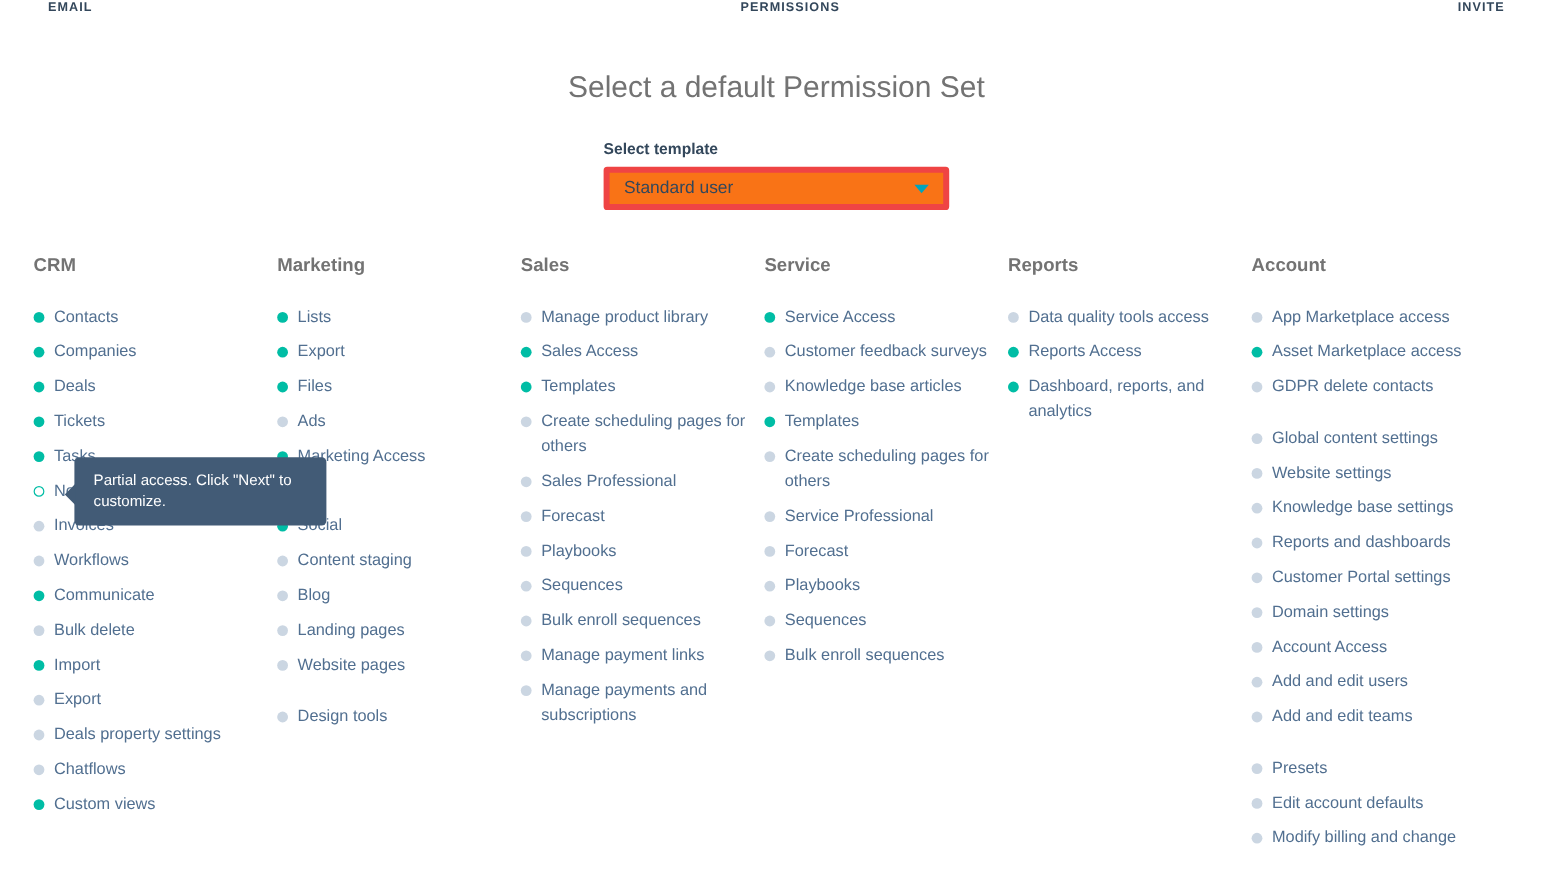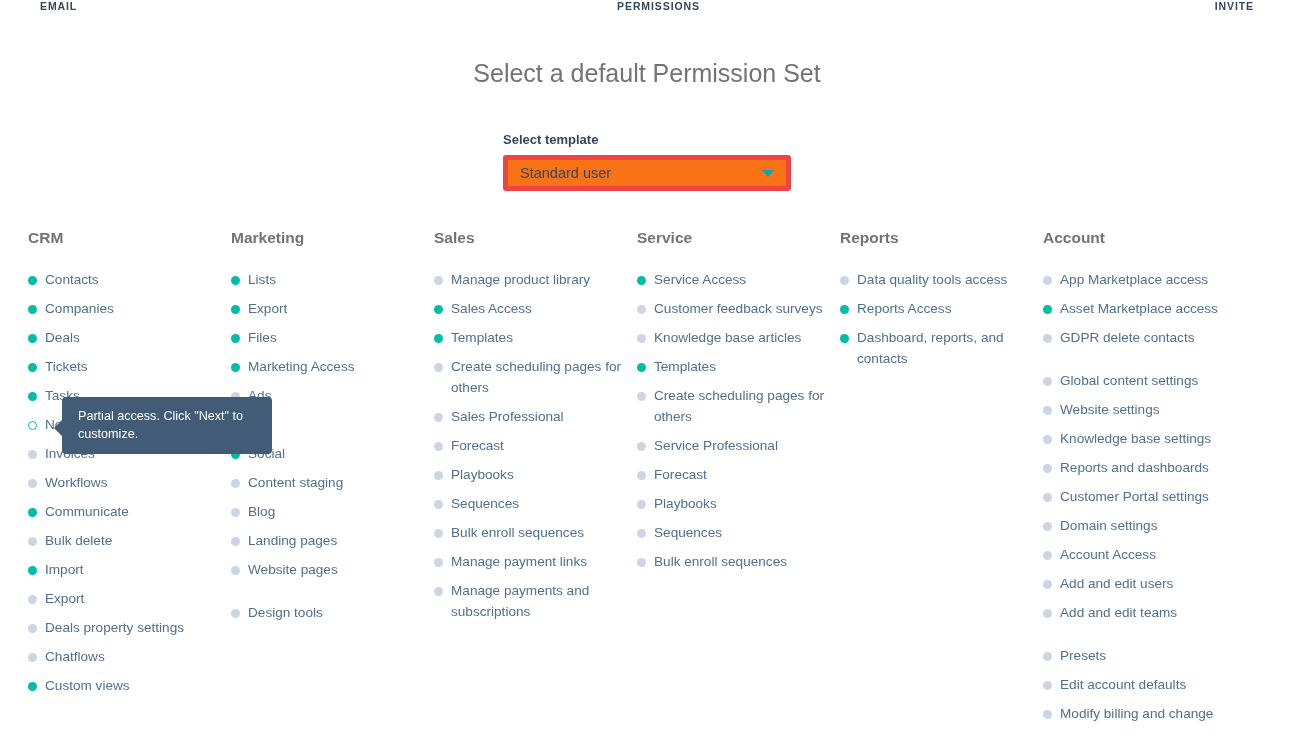--- a/index.html
+++ b/index.html
@@ -47,21 +47,21 @@
   .page-subtitle {
     font-size: 14.5px;
     color: #33475b;
     margin: 22px 0 0 0;
     line-height: 20px;
   }
 
   
   .select-wrap {
     width: 288px;
-    margin: 44px auto 0 auto;
+    margin: 28px auto 0 auto;
   }
   .select-label {
     font-size: 13px;
     font-weight: bold;
     color: #33475b;
     margin-bottom: 8px;
     display: block;
   }
   .select-box {
     position: relative;
@@ -205,22 +205,22 @@
         <li class="perm-item"><span class="dot off"></span><span>Chatflows</span></li>
         <li class="perm-item"><span class="dot on"></span><span>Custom views</span></li>
       </ul>
     </div>
     <div class="column">
       <div class="col-title">Marketing</div>
       <ul class="perm-list">
         <li class="perm-item"><span class="dot on"></span><span>Lists</span></li>
         <li class="perm-item"><span class="dot on"></span><span>Export</span></li>
         <li class="perm-item"><span class="dot on"></span><span>Files</span></li>
+        <li class="perm-item"><span class="dot off"></span><span>Ads</span></li>
         <li class="perm-item"><span class="dot on"></span><span>Marketing Access</span></li>
-        <li class="perm-item"><span class="dot off"></span><span>Ads</span></li>
         <li class="perm-item hidden-by-tooltip"><span>Campaigns</span></li>
         <li class="perm-item"><span class="dot on"></span><span>Social</span></li>
         <li class="perm-item"><span class="dot off"></span><span>Content staging</span></li>
         <li class="perm-item"><span class="dot off"></span><span>Blog</span></li>
         <li class="perm-item"><span class="dot off"></span><span>Landing pages</span></li>
         <li class="perm-item"><span class="dot off"></span><span>Website pages</span></li>
         <li class="perm-item spaced"><span class="dot off"></span><span>Design tools</span></li>
       </ul>
     </div>
     <div class="column">
@@ -252,21 +252,21 @@
         <li class="perm-item"><span class="dot off"></span><span>Playbooks</span></li>
         <li class="perm-item"><span class="dot off"></span><span>Sequences</span></li>
         <li class="perm-item"><span class="dot off"></span><span>Bulk enroll sequences</span></li>
       </ul>
     </div>
     <div class="column">
       <div class="col-title">Reports</div>
       <ul class="perm-list">
         <li class="perm-item"><span class="dot off"></span><span>Data quality tools access</span></li>
         <li class="perm-item"><span class="dot on"></span><span>Reports Access</span></li>
-        <li class="perm-item"><span class="dot on"></span><span>Dashboard, reports, and contacts</span></li>
+        <li class="perm-item"><span class="dot on"></span><span>Dashboard, reports, and analytics</span></li>
       </ul>
     </div>
     <div class="column wide">
       <div class="col-title">Account</div>
       <ul class="perm-list">
         <li class="perm-item"><span class="dot off"></span><span>App Marketplace access</span></li>
         <li class="perm-item"><span class="dot on"></span><span>Asset Marketplace access</span></li>
         <li class="perm-item"><span class="dot off"></span><span>GDPR delete contacts</span></li>
         <li class="perm-item spaced"><span class="dot off"></span><span>Global content settings</span></li>
         <li class="perm-item"><span class="dot off"></span><span>Website settings</span></li>

